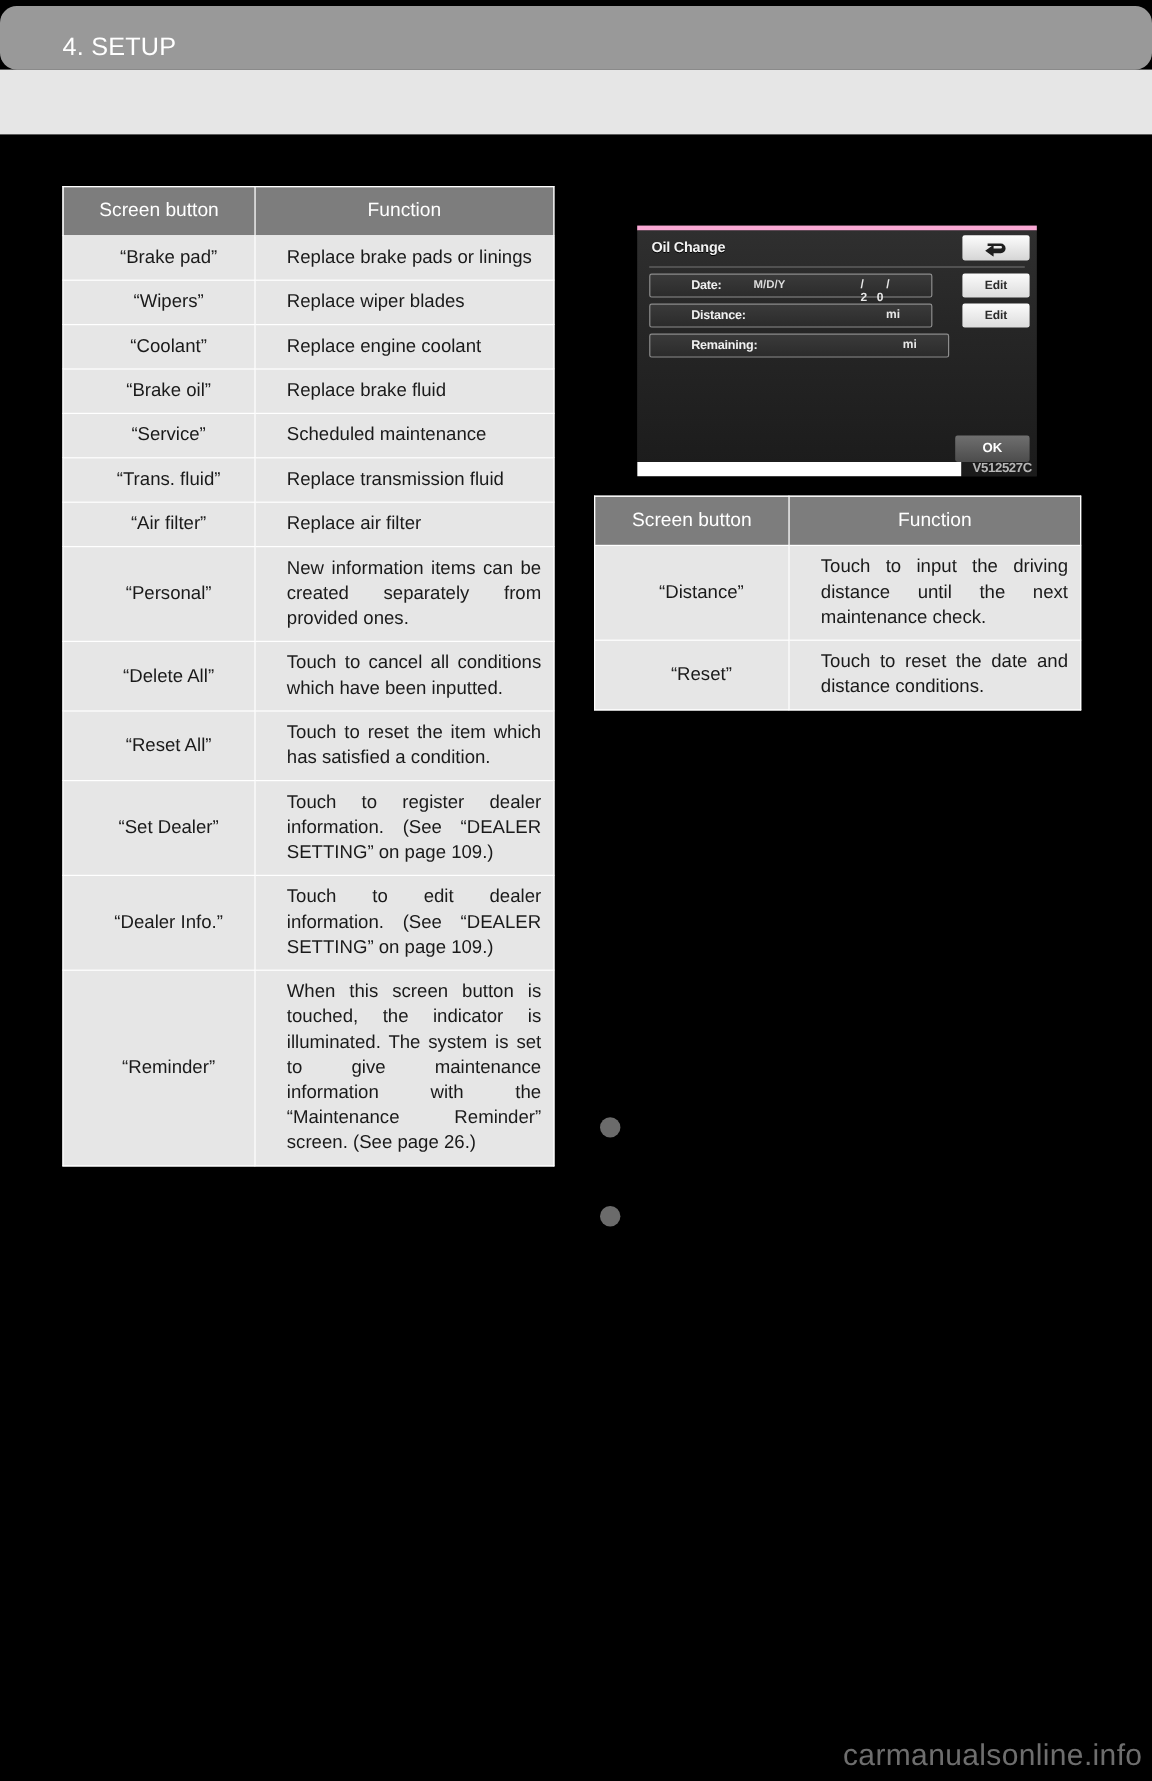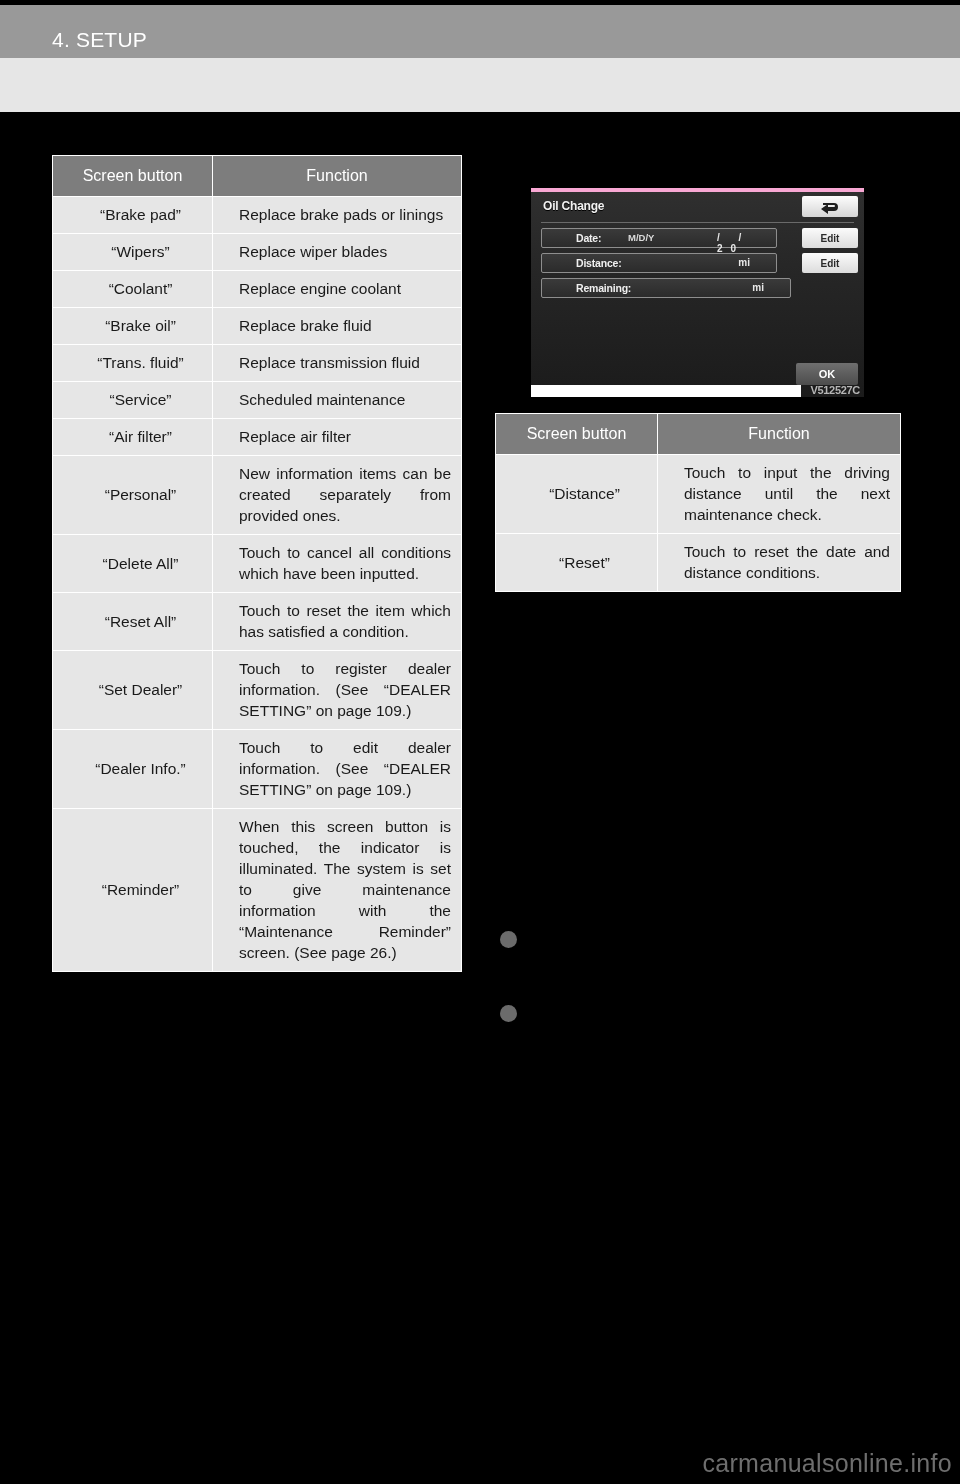--- a/index.html
+++ b/index.html
@@ -20,20 +20,21 @@
   .page-top-rule {
     position: absolute;
     left: 0; top: 0; width: 960px; height: 5px;
     background: #000;
   }
   .chapter-header {
     position: absolute;
     left: 0; top: 5px;
     width: 960px; height: 53px;
     background: #999999;
+    border-radius: 14px;
   }
   .chapter-title {
     position: absolute;
     left: 52px; top: 23px;
     font-size: 21px;
     color: #ffffff;
     letter-spacing: 0.2px;
     line-height: 24px;
   }
   .subheader-band {
@@ -258,26 +259,26 @@
     </tr>
     <tr>
       <td class="btncell">“Coolant”</td>
       <td class="funccell">Replace engine coolant</td>
     </tr>
     <tr>
       <td class="btncell">“Brake oil”</td>
       <td class="funccell">Replace brake fluid</td>
     </tr>
     <tr>
+      <td class="btncell">“Service”</td>
+      <td class="funccell">Scheduled maintenance</td>
+    </tr>
+    <tr>
       <td class="btncell">“Trans. fluid”</td>
       <td class="funccell">Replace transmission fluid</td>
-    </tr>
-    <tr>
-      <td class="btncell">“Service”</td>
-      <td class="funccell">Scheduled maintenance</td>
     </tr>
     <tr>
       <td class="btncell">“Air filter”</td>
       <td class="funccell">Replace air filter</td>
     </tr>
     <tr>
       <td class="btncell">“Personal”</td>
       <td class="funccell">New information items can be created separately from provided ones.</td>
     </tr>
     <tr>

